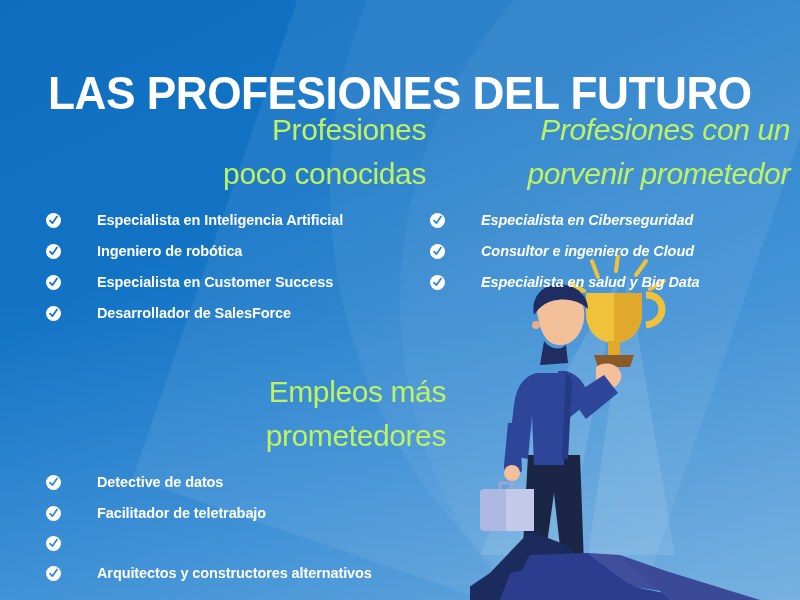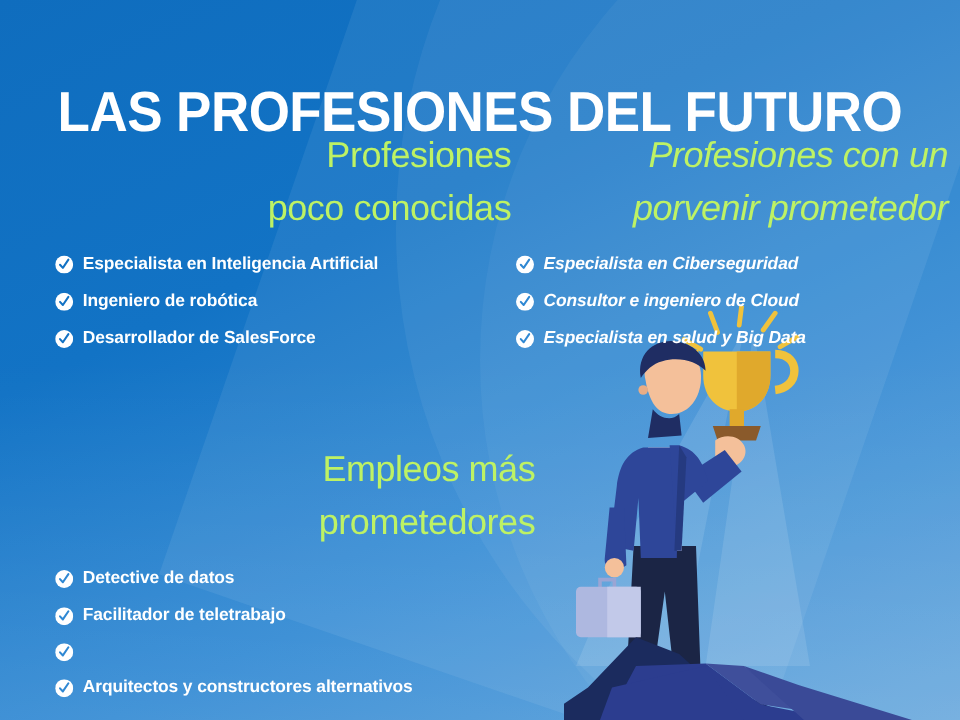--- a/index.html
+++ b/index.html
@@ -107,20 +107,21 @@
 
   .sec-list {
     list-style: none;
     margin: 0;
     padding: 0;
   }
   .sec-list li {
     display: flex;
     align-items: center;
     margin: 0 0 14px 0;
+    gap: 28px;
   }
   .sec-list li:last-child { margin-bottom: 0; }
 
   .check-icon {
     flex: 0 0 auto;
     width: 15px;
     height: 15px;
     margin-right: 8px;
     position: relative;
     top: 0px;
@@ -242,20 +243,29 @@
         </span>
         <span class="item-text">Ingeniero de robótica</span>
       </li>
       <li>
         <span class="check-icon">
           <svg width="15" height="15" viewBox="0 0 15 15">
               <circle cx="7.5" cy="7.5" r="7.5" fill="#ffffff"></circle>
               <path d="M4 7.6 L6.4 10.2 L11 3.4" fill="none" stroke="#1272c4" stroke-width="1.7" stroke-linecap="round" stroke-linejoin="round"></path>
             </svg>
         </span>
+        <span class="item-text">Especialista en Customer Success</span>
+      </li>
+      <li>
+        <span class="check-icon">
+          <svg width="15" height="15" viewBox="0 0 15 15">
+              <circle cx="7.5" cy="7.5" r="7.5" fill="#ffffff"></circle>
+              <path d="M4 7.6 L6.4 10.2 L11 3.4" fill="none" stroke="#1272c4" stroke-width="1.7" stroke-linecap="round" stroke-linejoin="round"></path>
+            </svg>
+        </span>
         <span class="item-text">Desarrollador de SalesForce</span>
       </li>
     </ul>
   </div>
 
   <div class="col col-right-1">
     <h2 class="sec-head">Profesiones con un
 porvenir prometedor</h2>
     <ul class="sec-list">
       <li>

